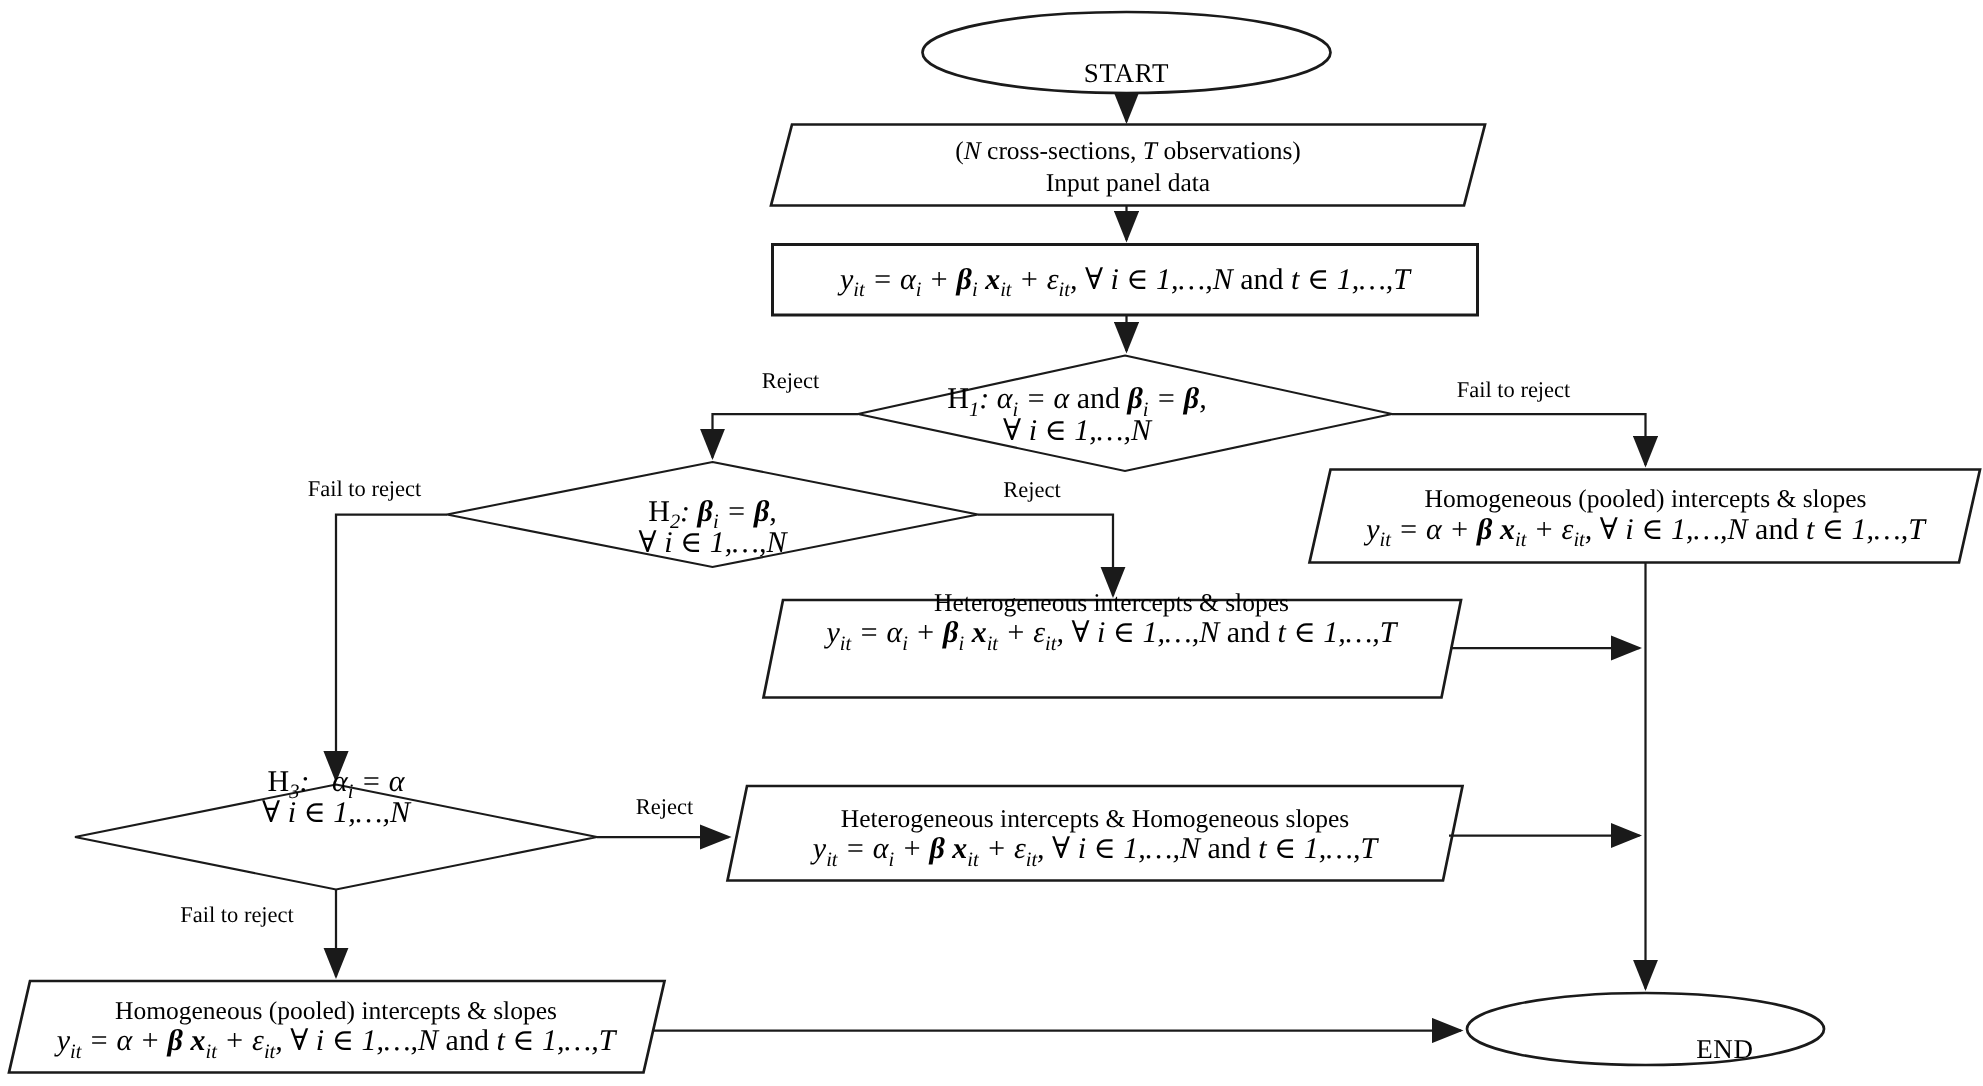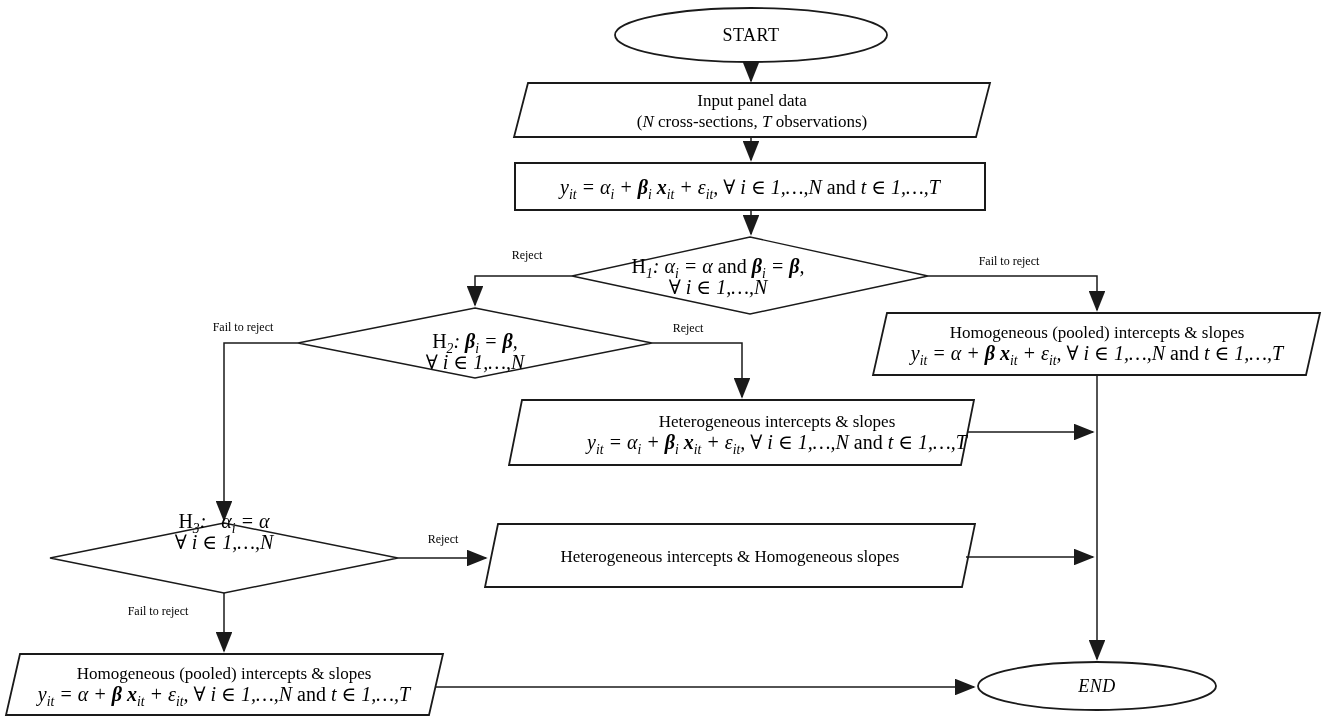--- a/index.html
+++ b/index.html
@@ -13,26 +13,26 @@
   }
   #shapes{position:absolute;left:0;top:0;}
   .txt{
     position:absolute;
     transform:translate(-50%,-50%);
     white-space:nowrap;
     text-align:center;
     line-height:21px;
   }
   .t-title{font-size:17px;}
-  .t-big{font-size:18px;letter-spacing:.5px;}
+  .t-big{font-size:18px;letter-spacing:.5px;margin-top:14px;}
   .t-math{font-size:20px;font-style:italic;}
   .t-math .up{font-style:normal;}
   .t-math b{font-weight:bold;}
   sub{font-size:68%;line-height:0;}
-  .lbl{font-size:12px;}
+  .lbl{font-size:15px;}
 </style>
 </head>
 <body>
 
 <div id="canvas">
 
   <svg id="shapes" width="1322" height="724" viewBox="0 0 1322 724">
     <defs>
       <marker id="arr" viewBox="0 0 10 8" refX="9.2" refY="4" markerWidth="14" markerHeight="11.2" orient="auto">
         <path d="M0,0 L10,4 L0,8 Z" fill="#1a1a1a"></path>
@@ -70,22 +70,22 @@
       <path d="M967,432 H1093" marker-end="url(#arr)"></path>
       <path d="M966,557 H1093" marker-end="url(#arr)"></path>
       <path d="M1097,375 V659" marker-end="url(#arr)"></path>
       <path d="M436,687 H974" marker-end="url(#arr)"></path>
     </g>
   </svg>
 
   <div class="txt t-big" style="left:751px;top:35px;">START</div>
 
   <div class="txt" style="left:752px;top:111px;">
+    <div class="t-title">(<i>N</i> cross-sections, <i>T</i> observations)</div>
     <div class="t-title">Input panel data</div>
-    <div class="t-title">(<i>N</i> cross-sections, <i>T</i> observations)</div>
   </div>
 
   <div class="txt t-math" style="left:750px;top:187px;">y<sub>it</sub> = α<sub>i</sub> + <b>β</b><sub>i</sub> <b>x</b><sub>it</sub> + ε<sub>it</sub>, ∀ i ∈ 1,…,N <span class="up">and</span> t ∈ 1,…,T</div>
 
   <div class="txt" style="left:718px;top:277px;">
     <div class="t-math"><span class="up">H</span><sub>1</sub>: α<sub>i</sub> = α <span class="up">and</span> <b>β</b><sub>i</sub> = <b>β</b>,</div>
     <div class="t-math">∀ i ∈ 1,…,N</div>
   </div>
 
   <div class="txt" style="left:475px;top:352px;">
@@ -96,35 +96,36 @@
   <div class="txt" style="left:224px;top:532px;">
     <div class="t-math"><span class="up">H</span><sub>3</sub>:  α<sub>i</sub> = α</div>
     <div class="t-math">∀ i ∈ 1,…,N</div>
   </div>
 
   <div class="txt" style="left:1097px;top:343px;">
     <div class="t-title">Homogeneous (pooled) intercepts &amp; slopes</div>
     <div class="t-math">y<sub>it</sub> = α + <b>β</b> <b>x</b><sub>it</sub> + ε<sub>it</sub>, ∀ i ∈ 1,…,N <span class="up">and</span> t ∈ 1,…,T</div>
   </div>
 
-  <div class="txt" style="left:741px;top:432px;margin-left:36px;">
+  <div class="txt" style="left:741px;top:412px;">
     <div class="t-title">Heterogeneous intercepts &amp; slopes</div>
     <div class="t-math">y<sub>it</sub> = α<sub>i</sub> + <b>β</b><sub>i</sub> <b>x</b><sub>it</sub> + ε<sub>it</sub>, ∀ i ∈ 1,…,N <span class="up">and</span> t ∈ 1,…,T</div>
   </div>
 
   <div class="txt" style="left:730px;top:556px;">
     <div class="t-title">Heterogeneous intercepts &amp; Homogeneous slopes</div>
+    <div class="t-math">y<sub>it</sub> = α<sub>i</sub> + <b>β</b> <b>x</b><sub>it</sub> + ε<sub>it</sub>, ∀ i ∈ 1,…,N <span class="up">and</span> t ∈ 1,…,T</div>
   </div>
 
   <div class="txt" style="left:224px;top:684px;">
     <div class="t-title">Homogeneous (pooled) intercepts &amp; slopes</div>
     <div class="t-math">y<sub>it</sub> = α + <b>β</b> <b>x</b><sub>it</sub> + ε<sub>it</sub>, ∀ i ∈ 1,…,N <span class="up">and</span> t ∈ 1,…,T</div>
   </div>
 
-  <div class="txt t-big" style="left:1097px;top:686px;font-style:italic;">END</div>
+  <div class="txt t-big" style="left:1150px;top:686px;">END</div>
 
   <div class="txt lbl" style="left:527px;top:255px;">Reject</div>
   <div class="txt lbl" style="left:1009px;top:261px;">Fail to reject</div>
   <div class="txt lbl" style="left:243px;top:327px;">Fail to reject</div>
   <div class="txt lbl" style="left:688px;top:328px;">Reject</div>
   <div class="txt lbl" style="left:443px;top:539px;">Reject</div>
   <div class="txt lbl" style="left:158px;top:611px;">Fail to reject</div>
 
 </div>
 

